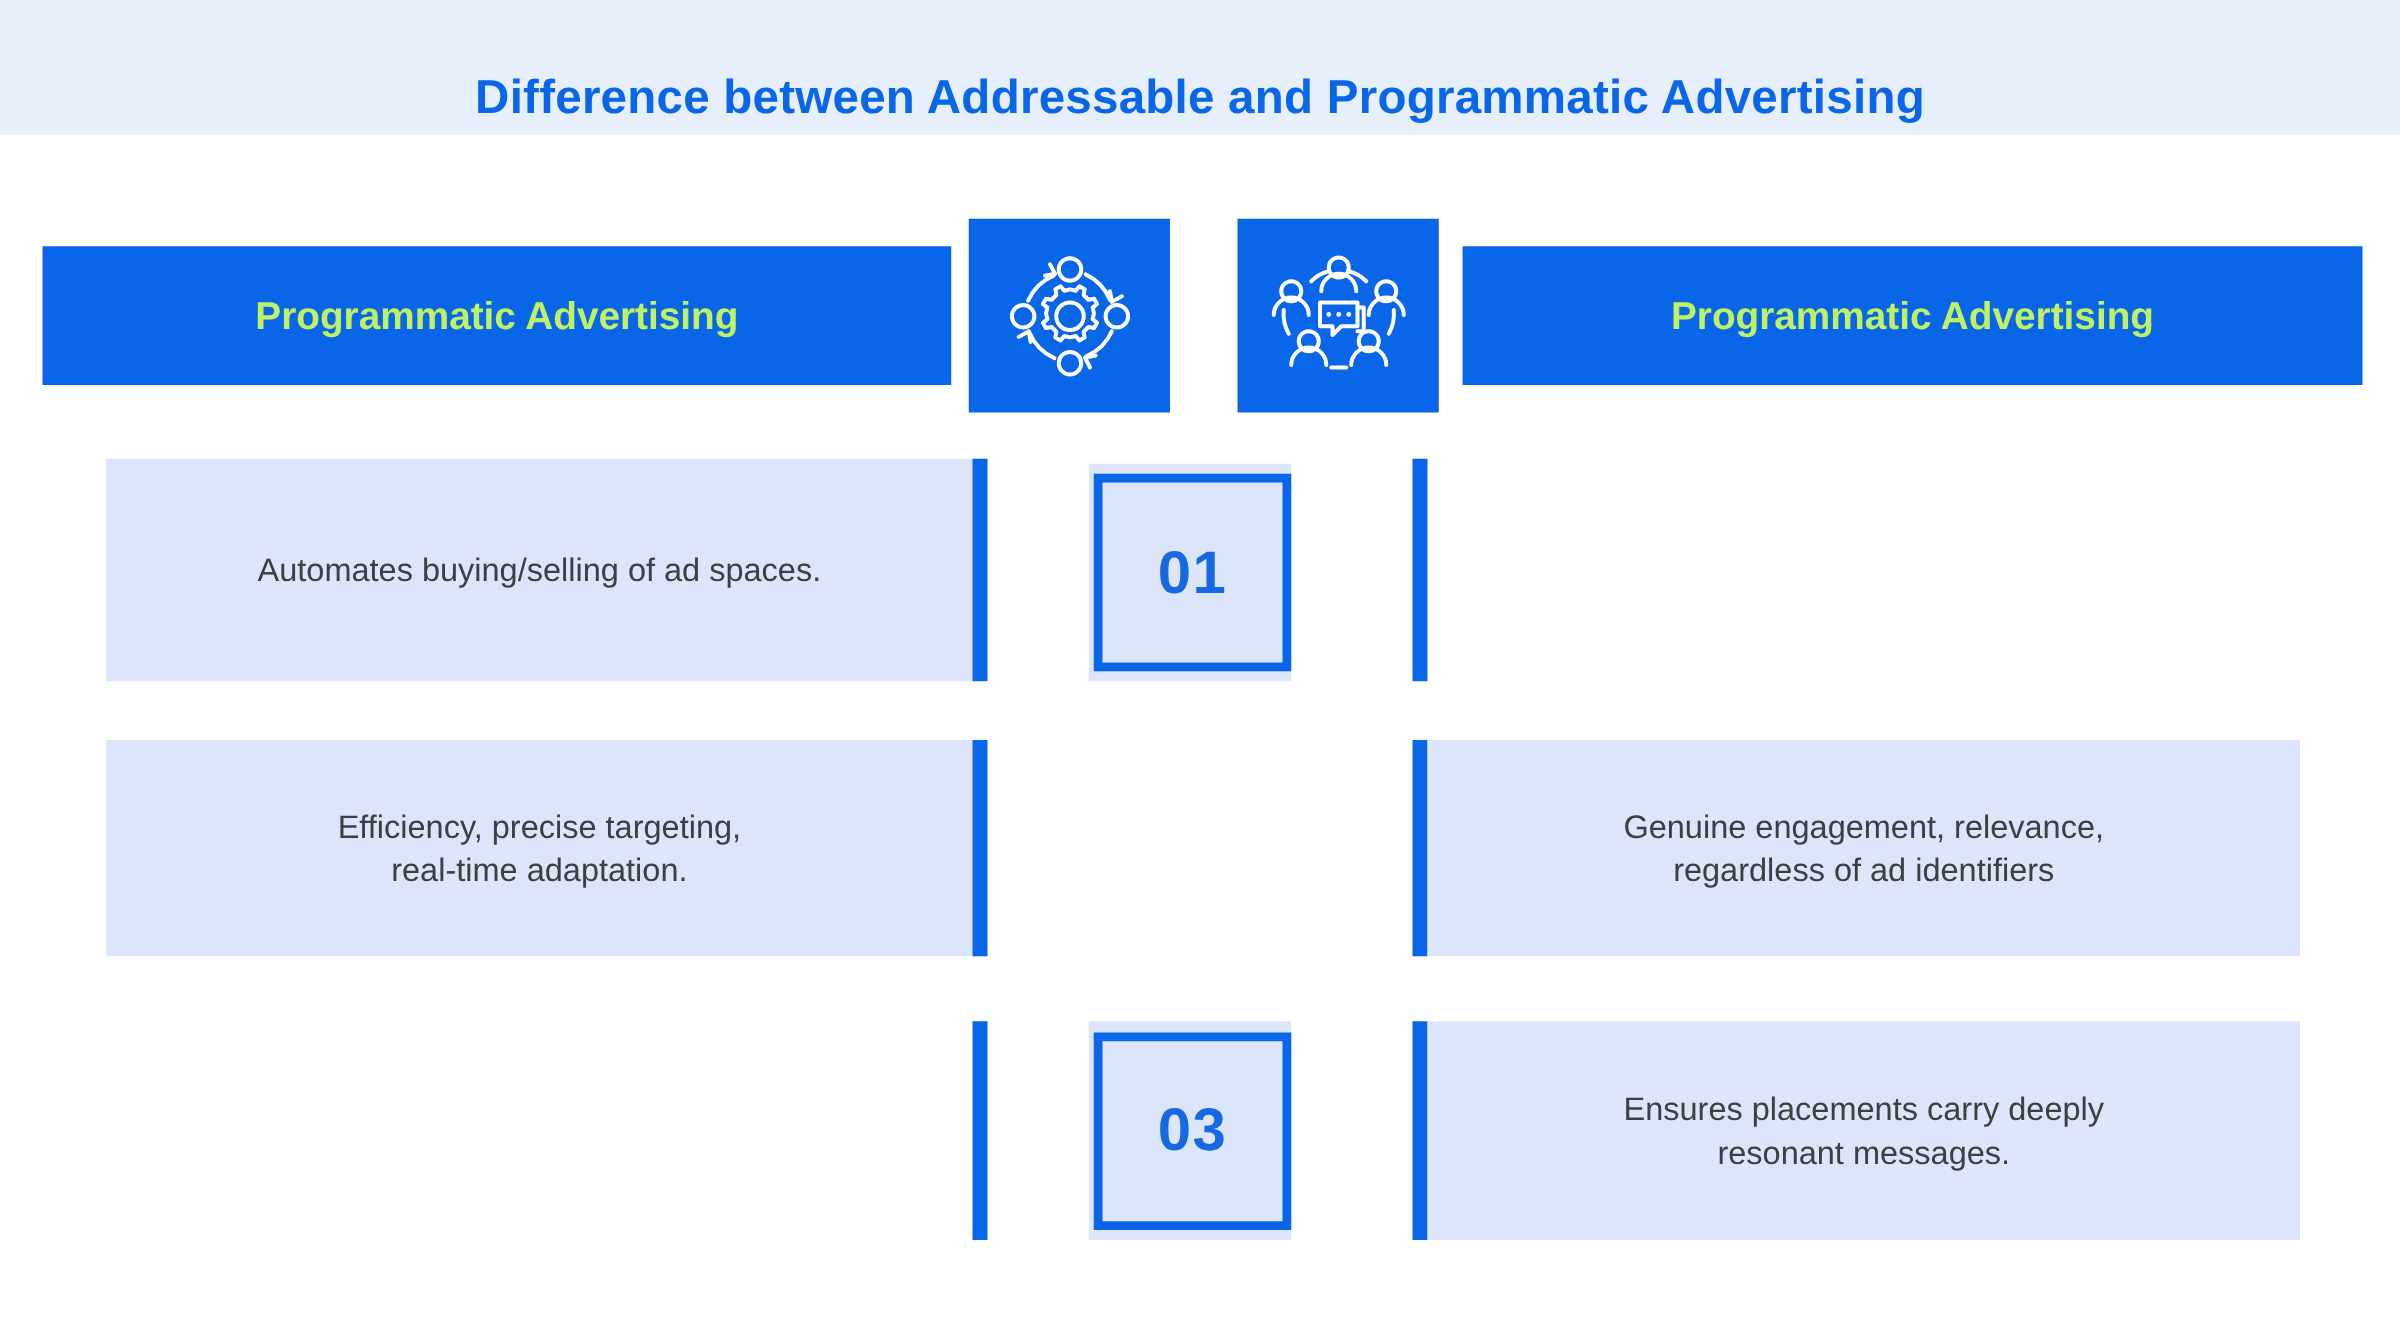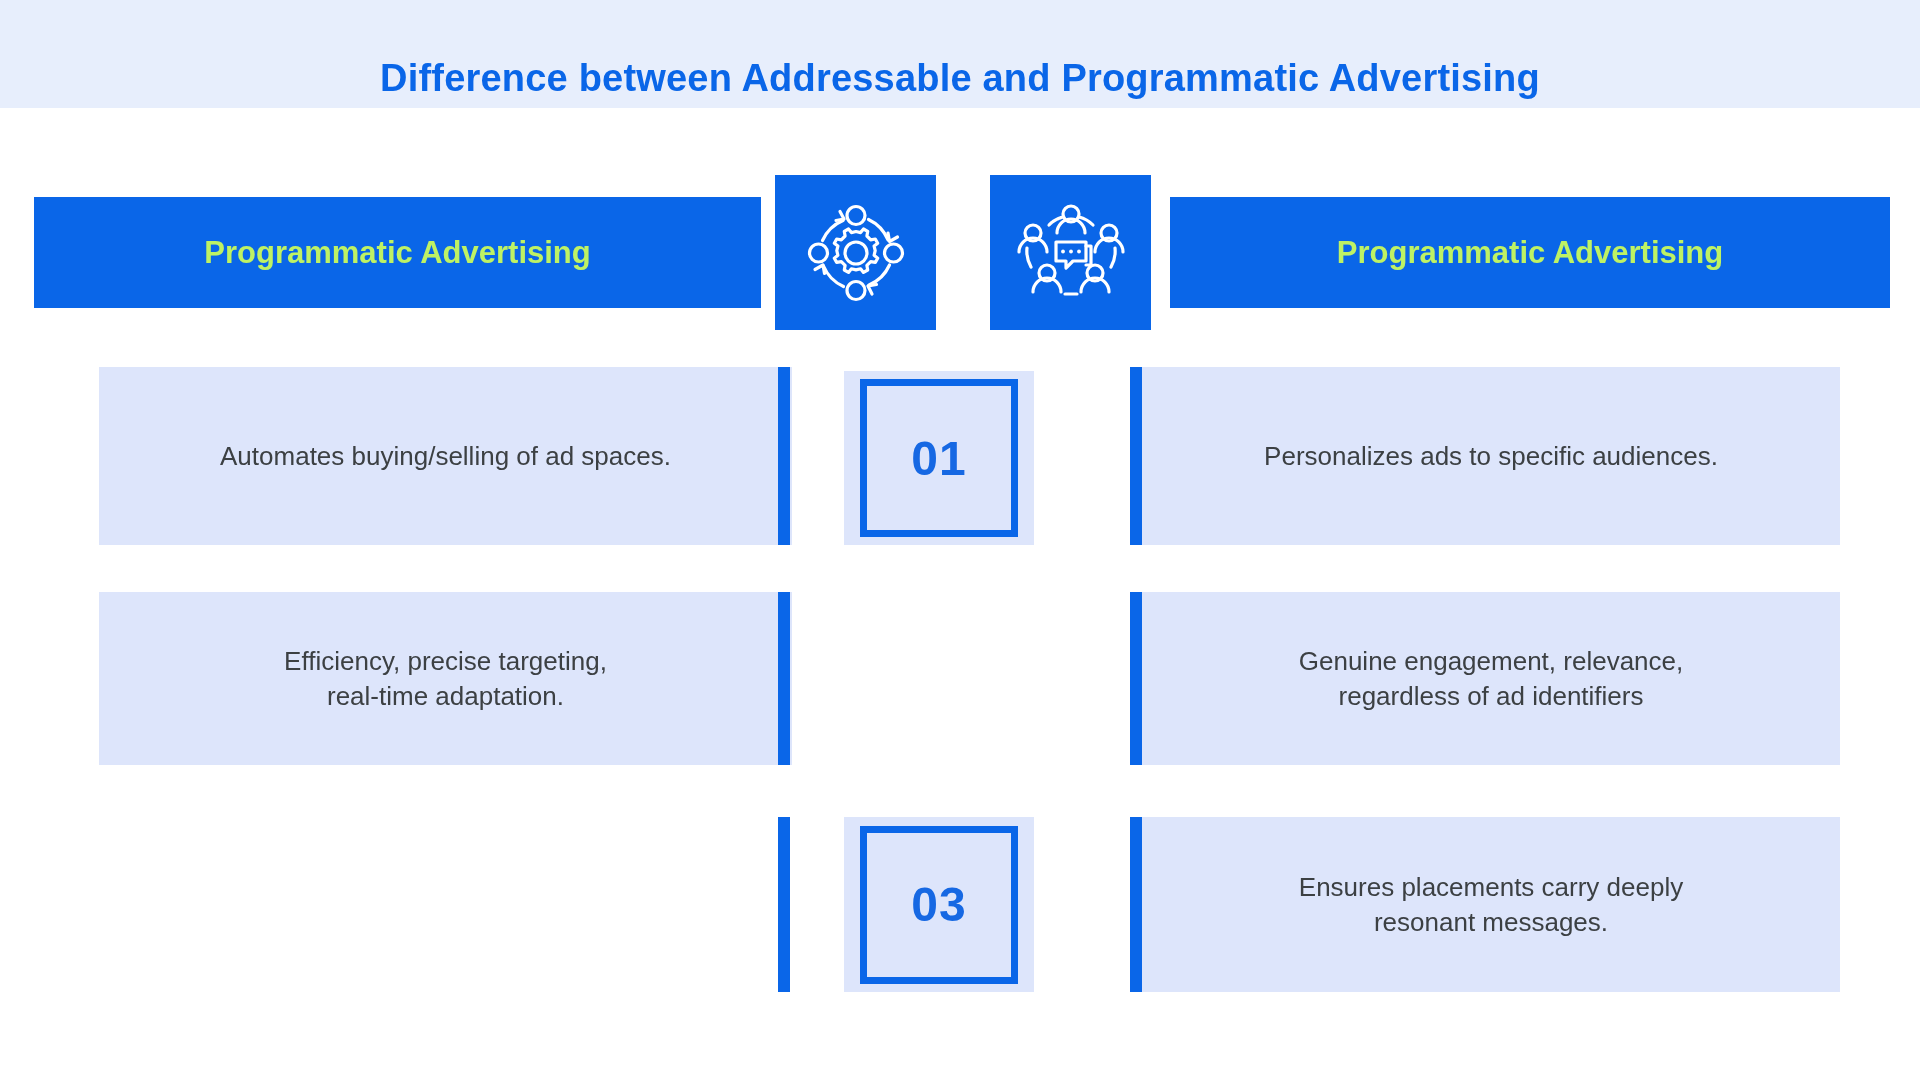--- a/index.html
+++ b/index.html
@@ -87,21 +87,21 @@
 
   .panel {
     position: absolute;
     top: 0;
     bottom: 0;
     background: #dde5fb;
     display: flex;
     align-items: center;
     justify-content: center;
   }
-  .panel.left  { left: 99px;   width: 693px; }
+  .panel.left  { left: 85px;   width: 693px; }
   .panel.right { left: 1142px; width: 698px; }
 
   .panel-text {
     font-size: 26px;
     color: #3c4043;
     line-height: 1.32;
     text-align: center;
     white-space: pre-line;
   }
 
@@ -111,26 +111,26 @@
     bottom: 0;
     width: 12px;
     background: #0a66e8;
   }
   .accent-bar.left-bar  { left: 778px; }
   .accent-bar.right-bar { left: 1130px; }
 
   
   .num-badge {
     position: absolute;
-    left: 844px;
-    width: 190px;
+    left: 871px;
+    width: 162px;
     background: #dde5fb;
     display: flex;
     align-items: center;
-    justify-content: center;
+    justify-content: flex-end;
   }
   .row.r1 .num-badge { top: 4px;  height: 174px; }
   .row.r2 .num-badge { top: 0px;  height: 173px; }
   .row.r3 .num-badge { top: 0px;  height: 175px; }
 
   .num-inner {
     width: 158px;
     height: 158px;
     border: 7px solid #0a66e8;
     background: #dde5fb;
@@ -226,23 +226,20 @@
   <div class="panel left">
     <div class="panel-text">Automates buying/selling of ad spaces.</div>
   </div>
   <div class="accent-bar left-bar"></div>
   <div class="num-badge">
     <div class="num-inner">
       <span class="num-text">01</span>
     </div>
   </div>
   <div class="accent-bar right-bar"></div>
-  <div class="panel right">
-    <div class="panel-text">Personalizes ads to specific audiences.</div>
-  </div>
 </div>
 
 <div class="row r2">
   <div class="panel left">
     <div class="panel-text">Efficiency, precise targeting,
 real-time adaptation.</div>
   </div>
   <div class="accent-bar left-bar"></div>
   <div class="accent-bar right-bar"></div>
   <div class="panel right">

